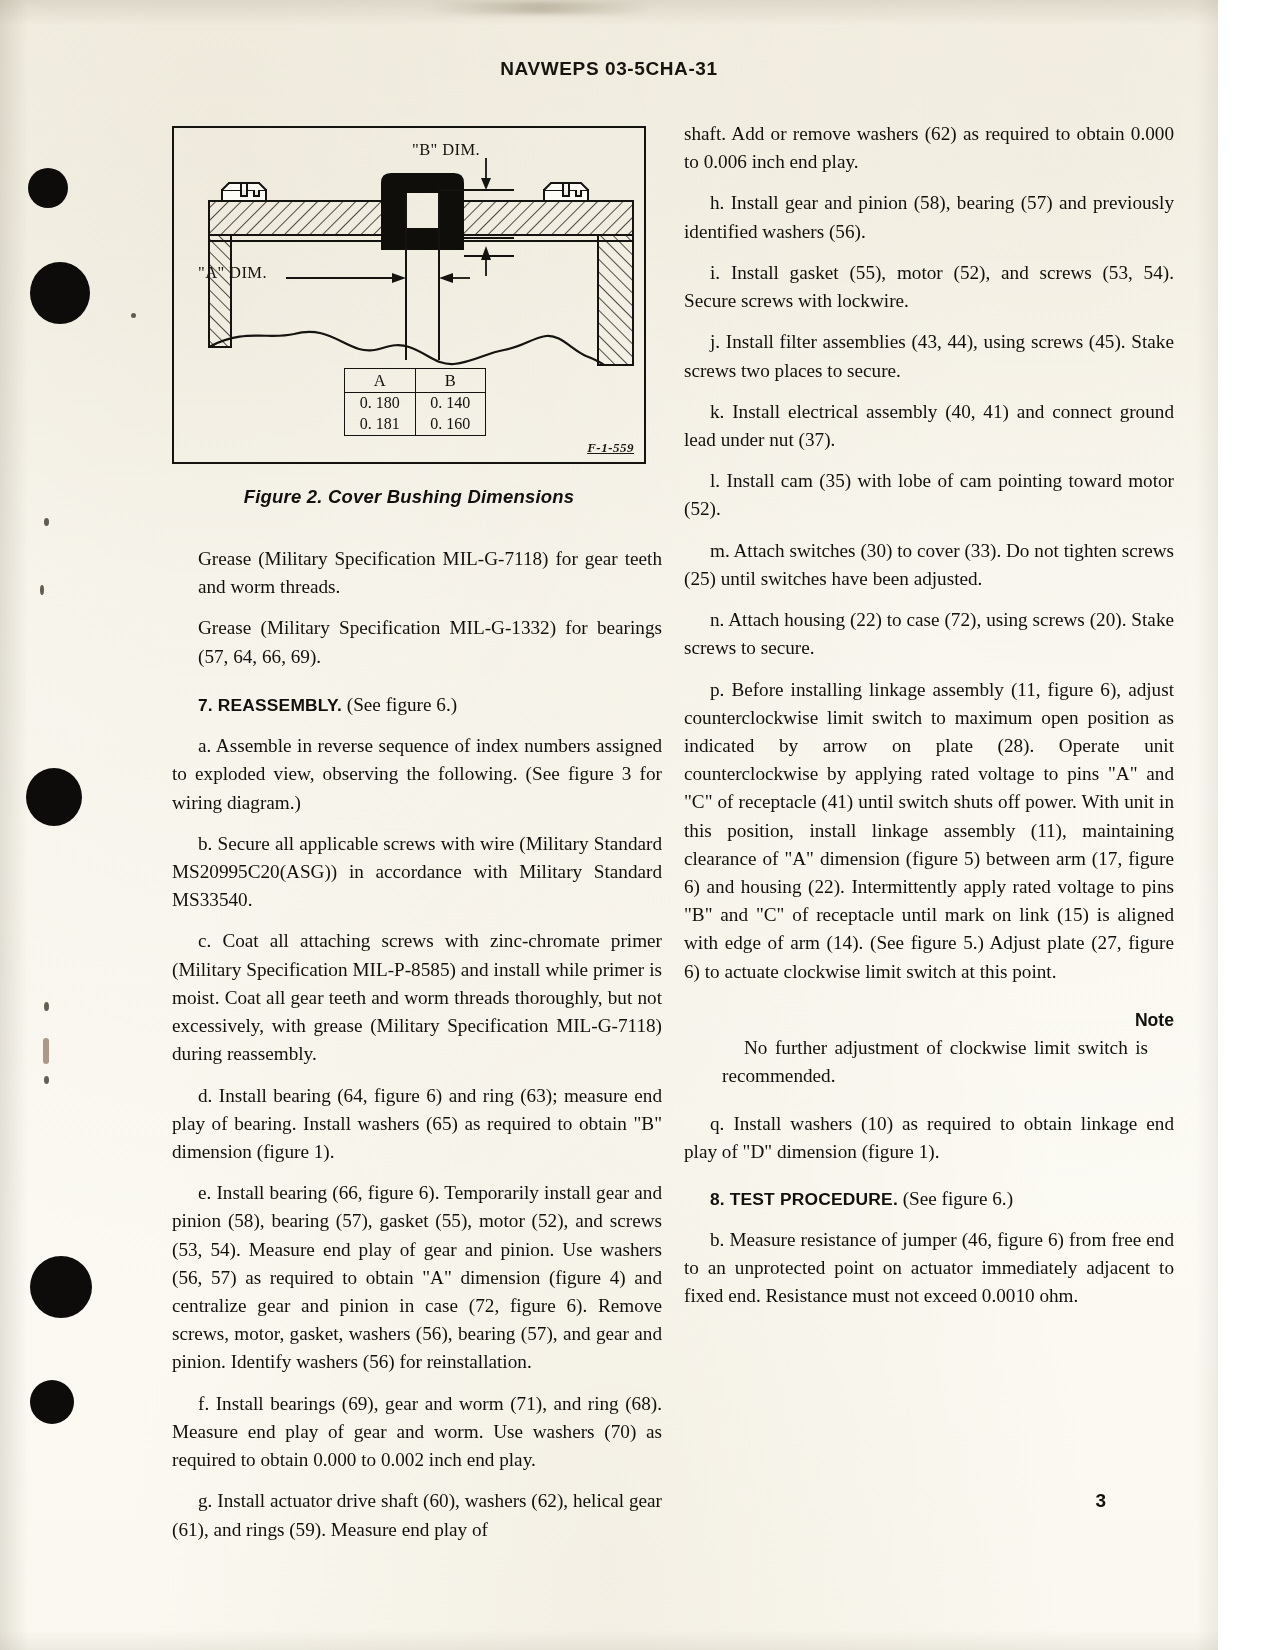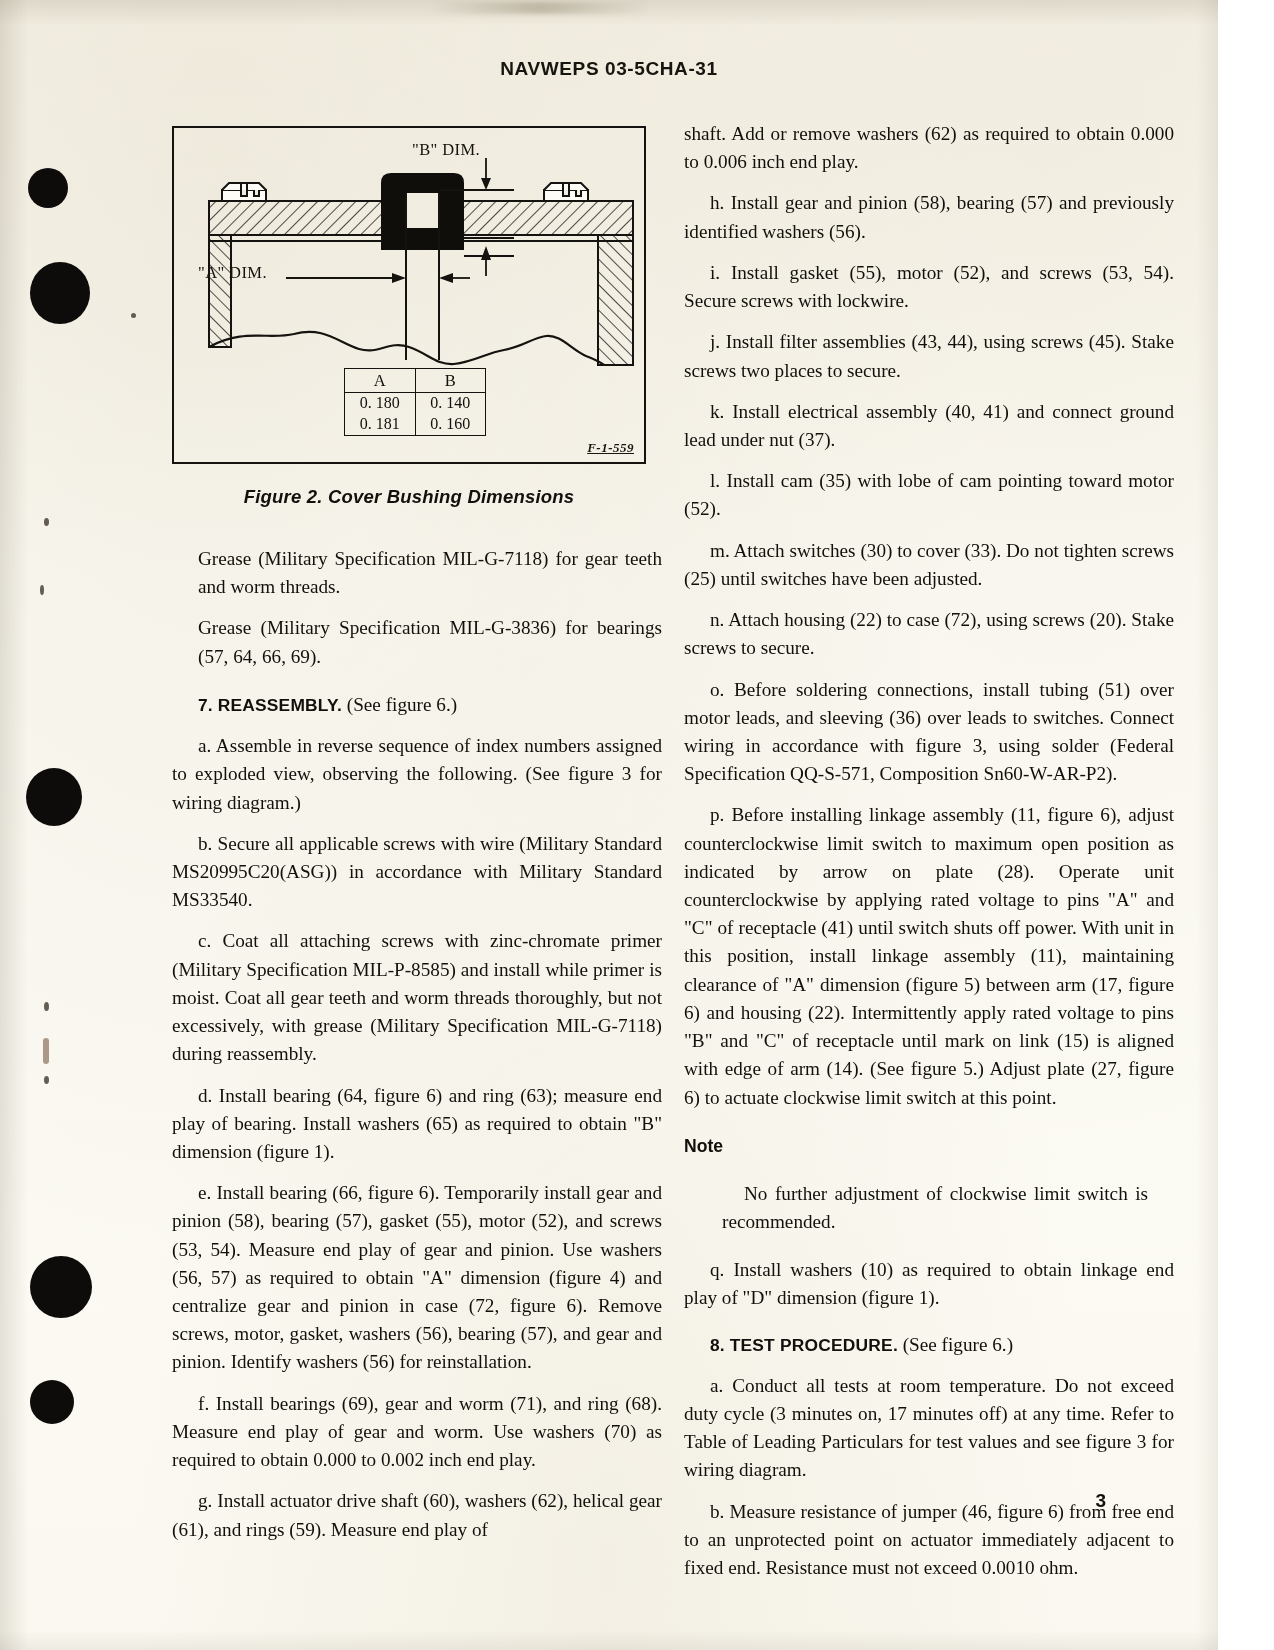--- a/index.html
+++ b/index.html
@@ -104,25 +104,25 @@
     text-indent: 0;
   }
   .sec-line .tail {
     font-family: "Liberation Serif", serif;
     font-weight: normal;
     font-size: 19.2px;
   }
 
   .note-block { margin: 22px 0 20px 0; }
   .note-title {
-    text-align: left;
+    text-align: right;
     font-family: "Liberation Sans", sans-serif;
     font-weight: bold;
     font-size: 17.6px;
-    margin-bottom: 20px;
+    margin-bottom: 0;
   }
   .note-body {
     margin: 0 0 0 38px;
     padding-right: 26px;
     text-indent: 22px;
     text-align: justify;
     line-height: 1.47;
   }
 
   
@@ -308,21 +308,21 @@
       </tbody>
         </table>
 
       <div class="fig-code">F-1-559</div>
     </div>
     <div class="fig-caption">Figure 2.  Cover Bushing Dimensions</div>
   </div>
 
   <div class="col col-left" style="top:545px;">
     <p class="para hang">Grease (Military Specification MIL-G-7118) for gear teeth and worm threads.</p>
-    <p class="para hang">Grease (Military Specification MIL-G-3836) for bearings (57, 64, 66, 69).</p>
+    <p class="para hang">Grease (Military Specification MIL-G-1332) for bearings (57, 64, 66, 69).</p>
 
     <p class="para sec-line" style="margin-top:20px;">
       <span class="sec-head">7.</span>
       <span class="sec-head">REASSEMBLY.</span>
       <span class="tail">(See figure 6.)</span>
     </p>
 
     <p class="para">a. Assemble in reverse sequence of index numbers assigned to exploded view, observing the following. (See figure 3 for wiring diagram.)</p>
     <p class="para">b. Secure all applicable screws with wire (Military Standard MS20995C20(ASG)) in accordance with Military Standard MS33540.</p>
     <p class="para">c. Coat all attaching screws with zinc-chromate primer (Military Specification MIL-P-8585) and install while primer is moist. Coat all gear teeth and worm threads thoroughly, but not excessively, with grease (Military Specification MIL-G-7118) during reassembly.</p>
@@ -334,34 +334,32 @@
 
   <div class="col col-right">
     <p class="para noindent">shaft. Add or remove washers (62) as required to obtain 0.000 to 0.006 inch end play.</p>
     <p class="para">h. Install gear and pinion (58), bearing (57) and previously identified washers (56).</p>
     <p class="para">i. Install gasket (55), motor (52), and screws (53, 54). Secure screws with lockwire.</p>
     <p class="para">j. Install filter assemblies (43, 44), using screws (45). Stake screws two places to secure.</p>
     <p class="para">k. Install electrical assembly (40, 41) and connect ground lead under nut (37).</p>
     <p class="para">l. Install cam (35) with lobe of cam pointing toward motor (52).</p>
     <p class="para">m. Attach switches (30) to cover (33). Do not tighten screws (25) until switches have been adjusted.</p>
     <p class="para">n. Attach housing (22) to case (72), using screws (20). Stake screws to secure.</p>
-    <p class="para">o. Before soldering connections, install tubing (51) over motor leads, and sleeving (36) over leads to switches. Connect wiring in accordance with figure 3, using solder (Federal Specification QQ-S-571, Composition Sn60-W-AR-P2).</p>
     <p class="para">p. Before installing linkage assembly (11, figure 6), adjust counterclockwise limit switch to maximum open position as indicated by arrow on plate (28). Operate unit counterclockwise by applying rated voltage to pins "A" and "C" of receptacle (41) until switch shuts off power. With unit in this position, install linkage assembly (11), maintaining clearance of "A" dimension (figure 5) between arm (17, figure 6) and housing (22). Intermittently apply rated voltage to pins "B" and "C" of receptacle until mark on link (15) is aligned with edge of arm (14). (See figure 5.) Adjust plate (27, figure 6) to actuate clockwise limit switch at this point.</p>
 
     <div class="note-block">
       <div class="note-title">Note</div>
       <p class="note-body">No further adjustment of clockwise limit switch is recommended.</p>
     </div>
 
     <p class="para">q. Install washers (10) as required to obtain linkage end play of "D" dimension (figure 1).</p>
 
     <p class="para sec-line" style="margin-top:18px;">
       <span class="sec-head">8.</span>
       <span class="sec-head">TEST PROCEDURE.</span>
       <span class="tail">(See figure 6.)</span>
     </p>
 
-    <p class="para">a. Conduct all tests at room temperature. Do not exceed duty cycle (3 minutes on, 17 minutes off) at any time. Refer to Table of Leading Particulars for test values and see figure 3 for wiring diagram.</p>
     <p class="para">b. Measure resistance of jumper (46, figure 6) from free end to an unprotected point on actuator immediately adjacent to fixed end. Resistance must not exceed 0.0010 ohm.</p>
   </div>
 
   <div class="page-num">3</div>
 </div>
 
 </body></html>

